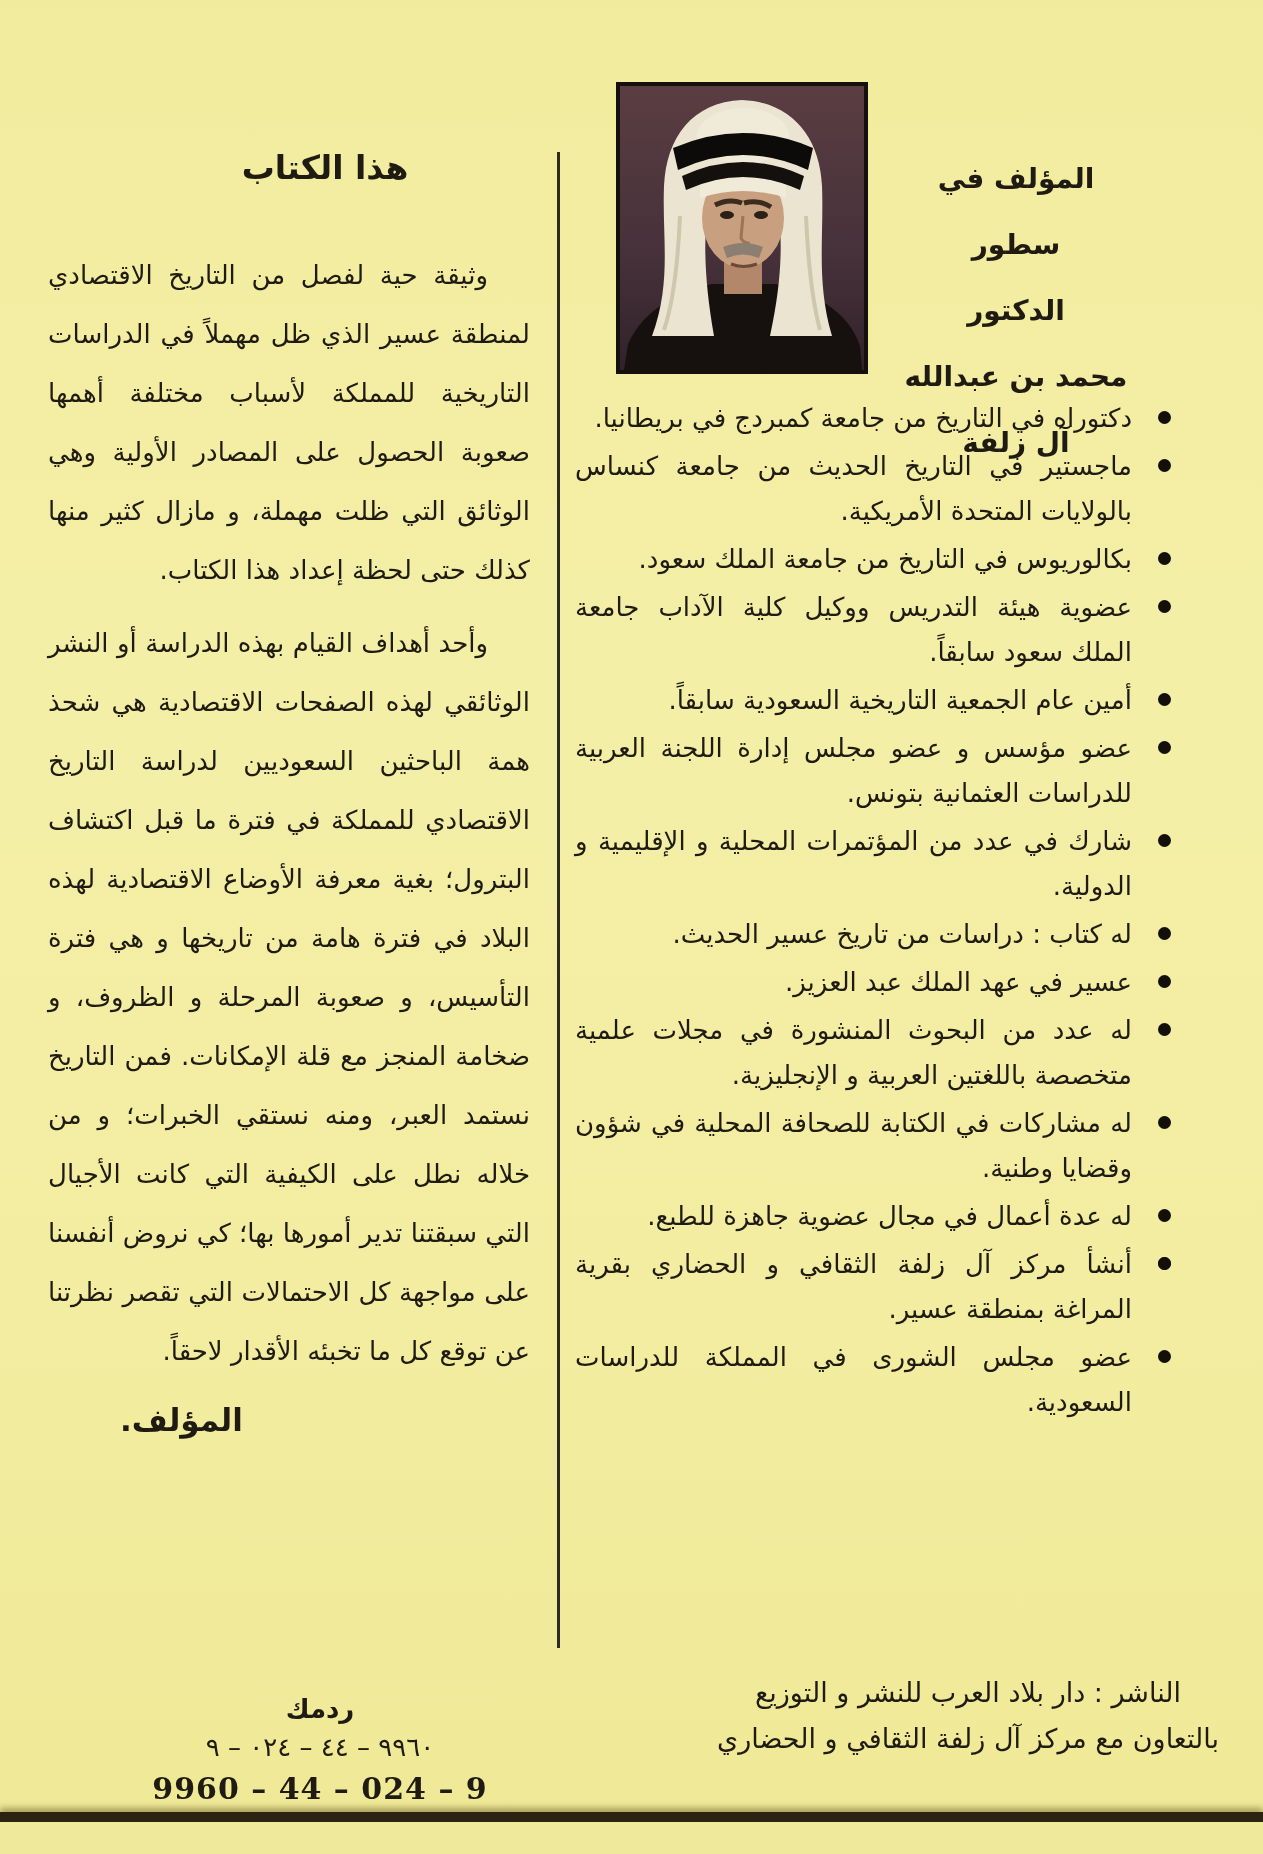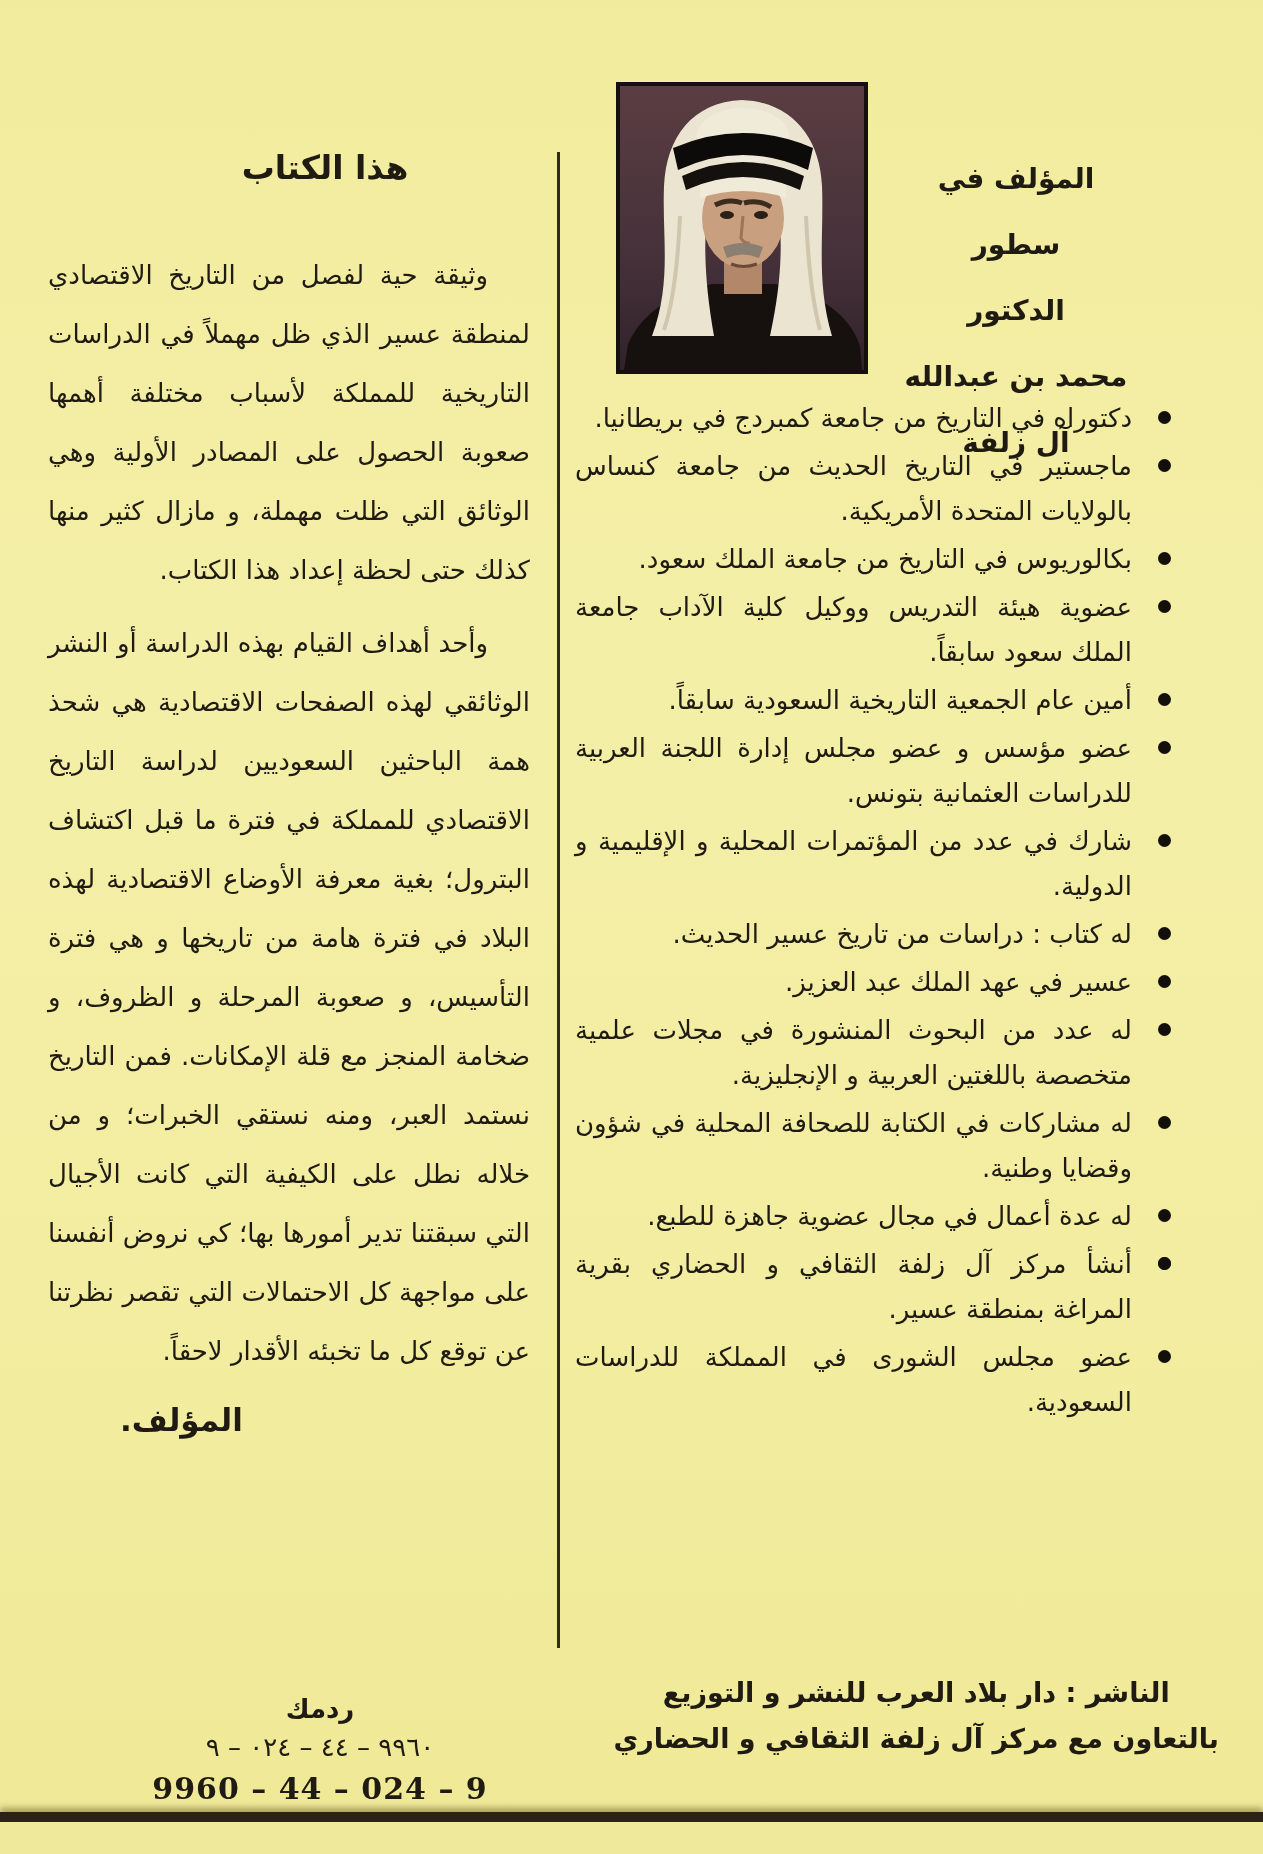--- a/index.html
+++ b/index.html
@@ -54,21 +54,21 @@
   }
 
   
   .isbn{position:absolute;left:70px;top:1666px;width:500px;text-align:center;margin-top:25px;}
   .isbn-label{font-weight:bold;font-size:26px;line-height:36px;direction:rtl;}
   .isbn-ar{font-size:26px;line-height:40px;letter-spacing:2px;}
   .isbn-en{font-weight:bold;font-size:30px;line-height:44px;letter-spacing:1px;
     font-family:"DejaVu Serif","Liberation Serif",serif;}
   .publisher{
     position:absolute;right:44px;top:1670px;direction:rtl;text-align:center;
-    font-weight:bold;font-size:27px;line-height:46px;
+    font-weight:normal;font-size:27px;line-height:46px;
   }
 </style>
 </head>
 <body>
 
 <div class="page">
 
   <div class="divider"></div>
 
   <div class="book-heading">هذا الكتاب</div>

